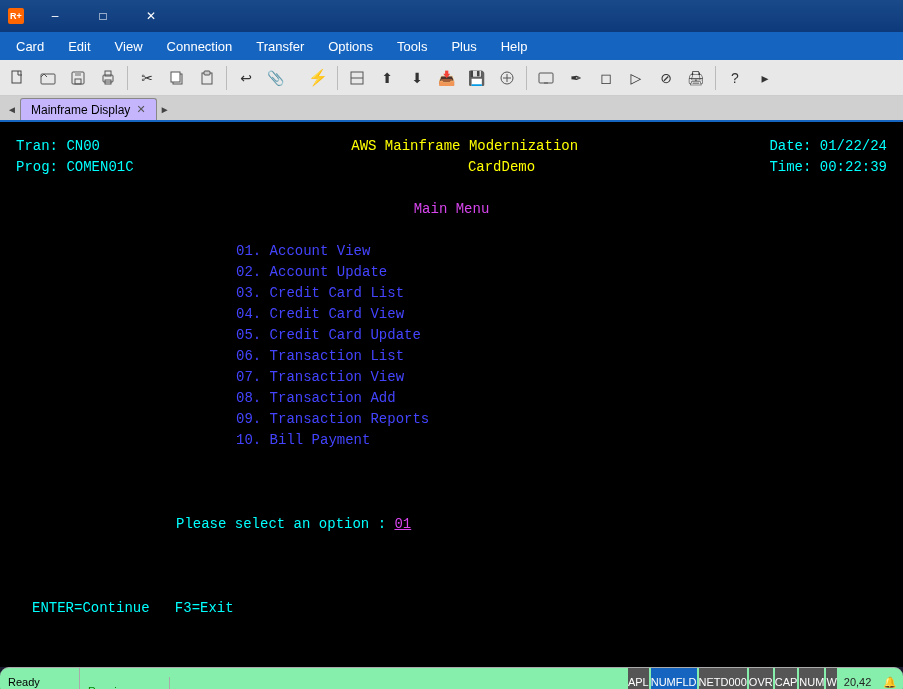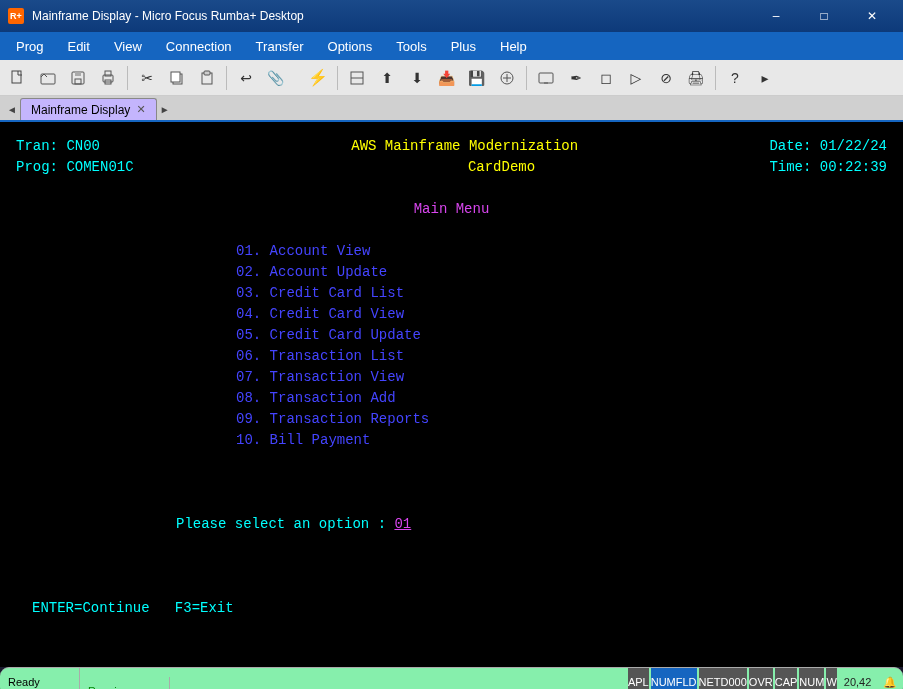--- a/index.html
+++ b/index.html
@@ -164,30 +164,29 @@
     .status-indicator { background: #555; color: #fff; padding: 0 0; margin: 0 1px; font-size: 11px; height: 100%; display: flex; align-items: center; }
     .status-indicator.active { background: #1565c0; }
     .status-coords { padding: 0 6px; }
     .status-bell { padding: 0 6px; }
   </style>
 </head>
 <body>
 
 <div id="title-bar">
   <div class="app-icon">R+</div>
-  <span class="title-text">Mainframe Display - Micro Focus Rumba+ Desktop</span>
   <div class="window-controls">
     <button class="win-btn">–</button>
     <button class="win-btn">□</button>
     <button class="win-btn close">✕</button>
   </div>
 </div>
 
 <div id="menu-bar">
-  <span class="menu-item">Prog</span>
+  <span class="menu-item">Card</span>
   <span class="menu-item">Edit</span>
   <span class="menu-item">View</span>
   <span class="menu-item">Connection</span>
   <span class="menu-item">Transfer</span>
   <span class="menu-item">Options</span>
   <span class="menu-item">Tools</span>
   <span class="menu-item">Plus</span>
   <span class="menu-item">Help</span>
 </div>
 

